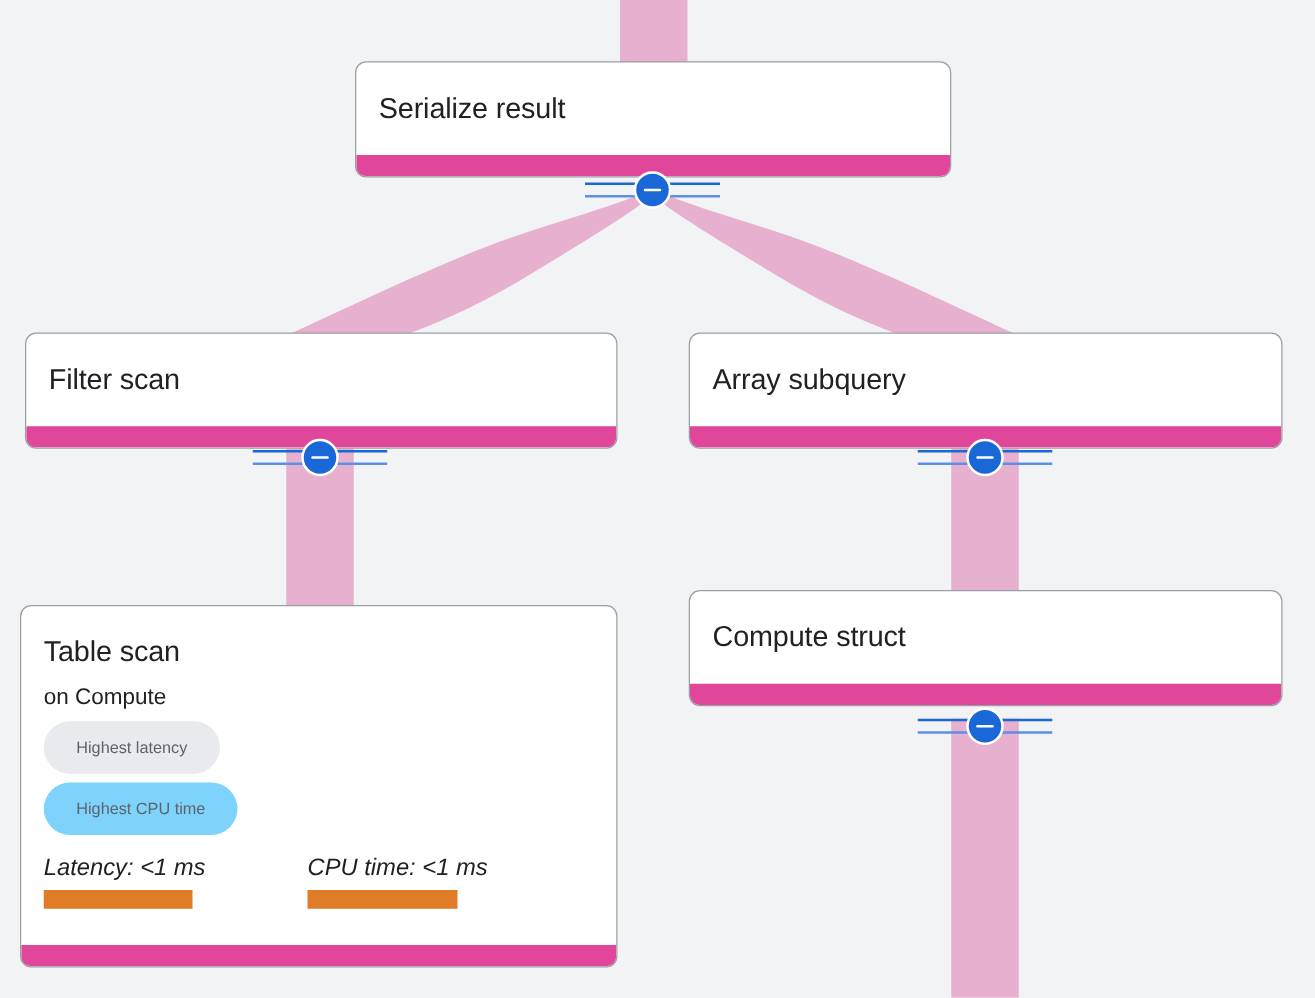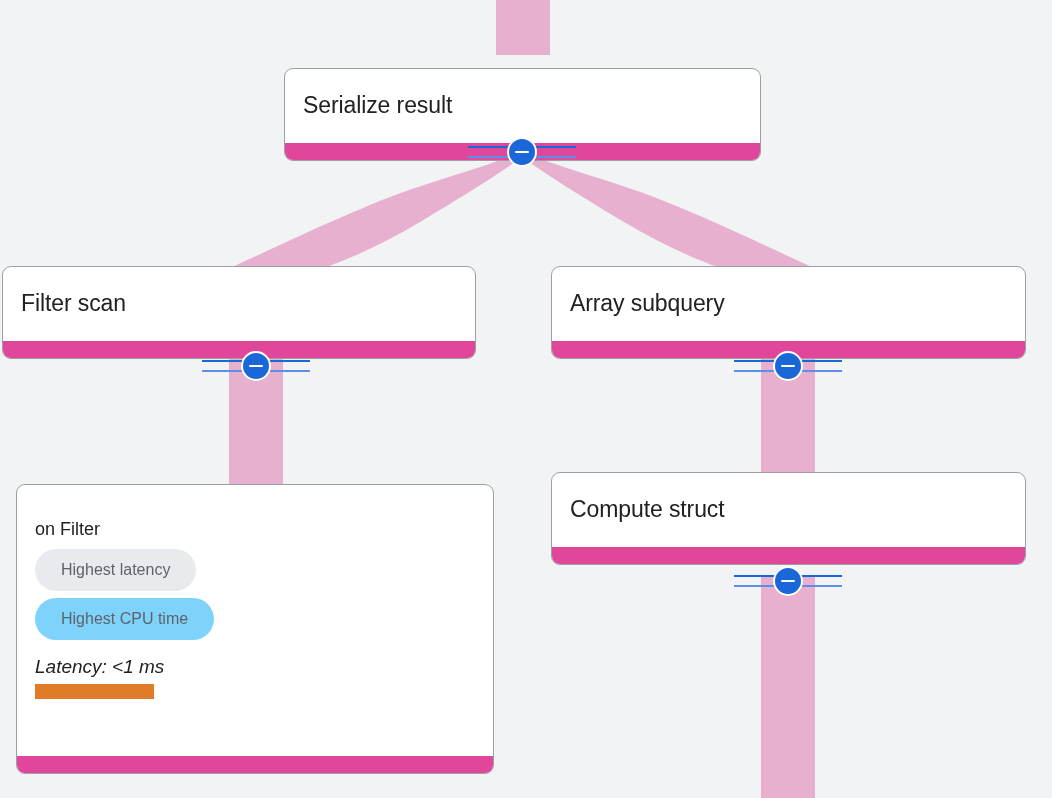--- a/index.html
+++ b/index.html
@@ -58,21 +58,21 @@
     margin-top: 10px;
     white-space: nowrap;
   }
   .chips {
     margin-top: 8px;
   }
   .chip {
     display: inline-block;
     background: #e8eaed;
     color: #5f6368;
-    font-size: 16px;
+    font-size: 13px;
     line-height: 22px;
     border-radius: 22px;
     padding: 10px 26px;
     margin-bottom: 7px;
     white-space: nowrap;
   }
   .metrics {
     display: flex;
     margin-top: 8px;
   }
@@ -163,37 +163,37 @@
              C 574,192 539,170 524,158
              Z"></path>
 
     <rect x="229" y="355" width="54" height="135" fill="#e8b0cf"></rect>
 
     <rect x="761" y="355" width="54" height="135" fill="#e8b0cf"></rect>
 
     <rect x="761" y="575" width="54" height="228" fill="#e8b0cf"></rect>
   </svg>
 
-  <div class="node" style="left:284px; top:68px; width:477px; height:93px;">
+  <div class="node" style="left:284px; top:49px; width:477px; height:93px;">
     <div class="node-body">
       <div class="node-title">Serialize result</div>
     </div>
     <div class="node-footer" style="background: rgb(224, 70, 154);"></div>
   </div>
   <div class="collapse-ctl" style="left:522px; top:152px;">
     <svg class="ctl-lines" viewBox="0 0 108 34" width="108" height="34">
       <line x1="0" y1="12" x2="108" y2="12" stroke="#1a68d8" stroke-width="2"></line>
       <line x1="0" y1="22" x2="108" y2="22" stroke="#5d8fe8" stroke-width="2"></line>
     </svg>
     <div class="ctl-circle" style="background: rgb(26, 104, 216);">
       <div class="ctl-minus"></div>
     </div>
   </div>
 
-  <div class="node" style="left:2px; top:266px; width:474px; height:93px;">
+  <div class="node" style="left:20px; top:266px; width:474px; height:93px;">
     <div class="node-body">
       <div class="node-title">Filter scan</div>
     </div>
     <div class="node-footer" style="background: rgb(224, 70, 154);"></div>
   </div>
   <div class="collapse-ctl" style="left:256px; top:366px;">
     <svg class="ctl-lines" viewBox="0 0 108 34" width="108" height="34">
       <line x1="0" y1="12" x2="108" y2="12" stroke="#1a68d8" stroke-width="2"></line>
       <line x1="0" y1="22" x2="108" y2="22" stroke="#5d8fe8" stroke-width="2"></line>
     </svg>
@@ -213,33 +213,40 @@
       <line x1="0" y1="12" x2="108" y2="12" stroke="#1a68d8" stroke-width="2"></line>
       <line x1="0" y1="22" x2="108" y2="22" stroke="#5d8fe8" stroke-width="2"></line>
     </svg>
     <div class="ctl-circle" style="background: rgb(26, 104, 216);">
       <div class="ctl-minus"></div>
     </div>
   </div>
 
   <div class="node" style="left:16px; top:484px; width:478px; height:290px;">
     <div class="node-body">
-      <div class="node-subtitle">on Filter</div>
+      <div class="node-title">Table scan</div>
+      <div class="node-subtitle">on Compute</div>
       <div class="chips">
         <div class="chip" style="background: rgb(232, 234, 237); color: rgb(95, 99, 104);">Highest latency</div>
         <br>
         <div class="chip" style="background: #7dd3fc; color: rgb(95, 99, 104);">Highest CPU time</div>
       </div>
       <div class="metrics">
         <div class="metric">
           <div class="metric-label">Latency: &lt;1 ms</div>
           <div class="metric-bar-track">
             <div class="metric-bar" style="width: 119px; background: rgb(224, 123, 40);"></div>
           </div>
         </div>
+        <div class="metric">
+          <div class="metric-label">CPU time: &lt;1 ms</div>
+          <div class="metric-bar-track">
+            <div class="metric-bar" style="width: 120px; background: rgb(224, 123, 40);"></div>
+          </div>
+        </div>
       </div>
     </div>
     <div class="node-footer" style="background: rgb(224, 70, 154);"></div>
   </div>
 
   <div class="node" style="left:551px; top:472px; width:475px; height:93px;">
     <div class="node-body">
       <div class="node-title">Compute struct</div>
     </div>
     <div class="node-footer" style="background: rgb(224, 70, 154);"></div>

